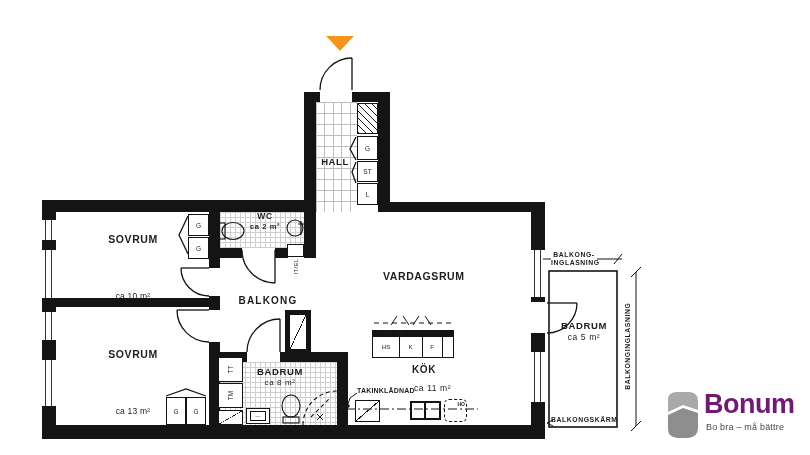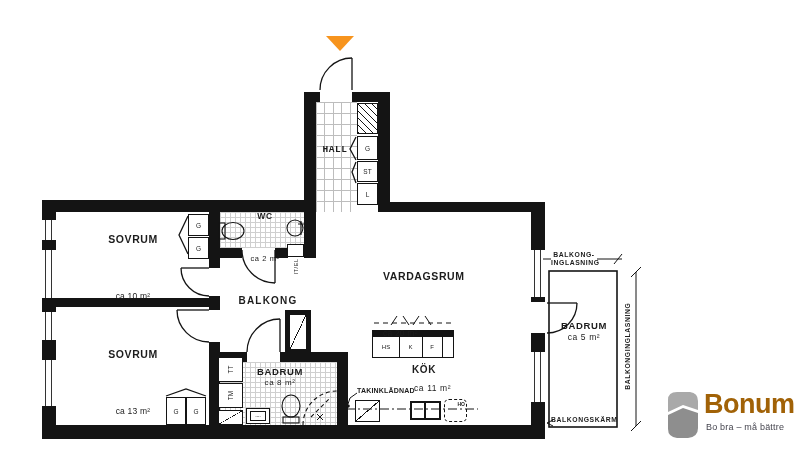--- a/index.html
+++ b/index.html
@@ -20,21 +20,21 @@
   .brick{background-image:linear-gradient(#bdbdbd 1px,transparent 1px),
                           linear-gradient(90deg,#bdbdbd 1px,transparent 1px),
                           linear-gradient(90deg,#bdbdbd 1px,transparent 1px);
          background-size:17px 11px,17px 22px,17px 22px;
          background-position:0 0,0 0,8px 11px;}
   .hatch{background-image:repeating-linear-gradient(45deg,#141414 0,#141414 1px,transparent 1px,transparent 5px);}
   .diag{background-image:linear-gradient(to bottom right,transparent 48.5%,#141414 48.5%,#141414 51.5%,transparent 51.5%);}
   .rot{transform:rotate(-90deg);transform-origin:center center;}
   .tri-down{width:0;height:0;border-left:14px solid transparent;border-right:14px solid transparent;border-top:15px solid #F7941D;}
   svg.overlay{position:absolute;left:0;top:0;pointer-events:none;}
-  .brand{font-size:27px;font-weight:700;color:#a16207;letter-spacing:-.5px;}
+  .brand{font-size:27px;font-weight:700;color:#701a75;letter-spacing:-.5px;}
   .tagline{font-size:9px;font-weight:400;color:#45454F;letter-spacing:.2px;}
 </style>
 </head>
 <body>
 
 <div class="plan">
 
   <div class="abs tri-down" style="left:326px;top:36px;"></div>
 
   <div class="abs brick" style="left:316px;top:102px;width:41px;height:110px;"></div>
@@ -146,23 +146,23 @@
   <div class="lbl ctr" style="left:73px;top:233px;width:120px;">
     <div class="room-name">SOVRUM</div>
     <div class="room-area">ca 10 m²</div>
   </div>
   <div class="lbl ctr" style="left:73px;top:348px;width:120px;">
     <div class="room-name">SOVRUM</div>
     <div class="room-area">ca 13 m²</div>
   </div>
   <div class="lbl ctr" style="left:240px;top:211px;width:50px;">
     <div style="font-size:8.5px;">WC</div>
-    <div style="font-size:7.5px;font-weight:400;margin-top:32px;">ca 2 m²</div>
-  </div>
-  <div class="lbl ctr" style="left:314px;top:144px;width:42px;font-size:9.5px;font-family:Liberation Mono, monospace;">HALL</div>
+    <div style="font-size:7.5px;font-weight:700;">ca 2 m²</div>
+  </div>
+  <div class="lbl ctr" style="left:314px;top:156px;width:42px;font-size:9.5px;">HALL</div>
   <div class="lbl ctr" style="left:218px;top:295px;width:100px;font-size:10px;letter-spacing:1.2px;">BALKONG</div>
   <div class="lbl" style="left:383px;top:270px;">
     <div class="room-name">VARDAGSRUM</div>
     <div class="room-area">ca 20 m²</div>
   </div>
   <div class="lbl ctr" style="left:245px;top:366px;width:70px;">
     <div style="font-size:9.5px;">BADRUM</div>
     <div style="font-size:8px;font-weight:400;">ca 8 m²</div>
   </div>
   <div class="lbl ctr" style="left:400px;top:364px;width:48px;">

